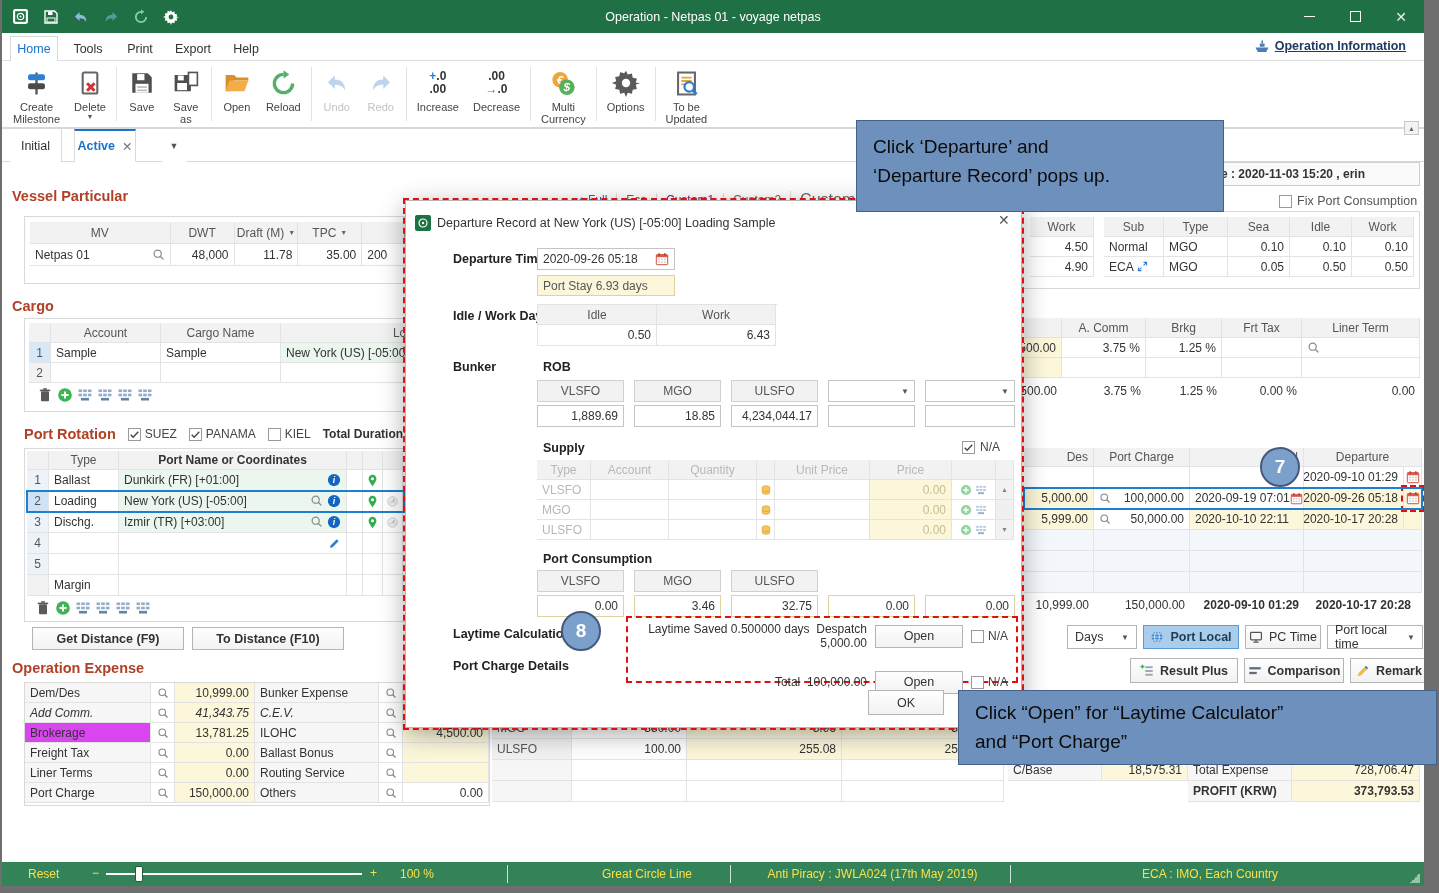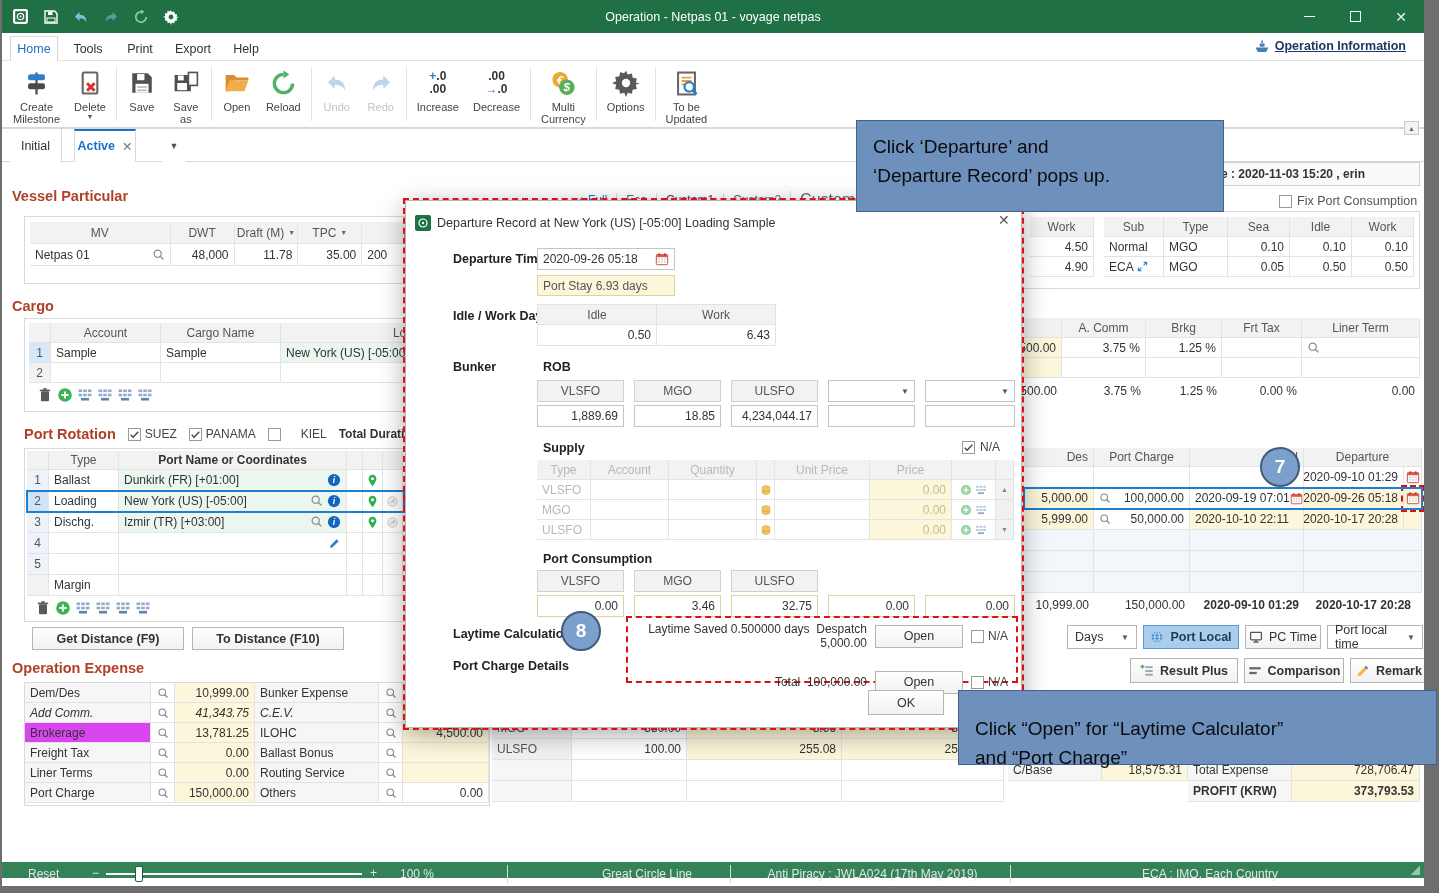--- a/index.html
+++ b/index.html
@@ -36,21 +36,21 @@
 .ic svg{width:100%;height:100%;display:block}
 .cbx{width:13px;height:13px;border:1px solid #9a9a9a;background:#fff;display:inline-flex;align-items:center;justify-content:center;flex:none}
 .cbx .ic{width:11px;height:11px}
 .btn{border:1px solid #b5b5b5;background:linear-gradient(#fefefe,#f2f2f2);display:flex;align-items:center;justify-content:center;font-size:12.5px;color:#333;gap:6px}
 .bold{font-weight:bold}
 .dialog{position:absolute;left:405px;top:200px;width:617px;height:528px;background:#fff;border:1px solid #b5b5b5;outline:2px dashed #e01010;box-shadow:0 6px 24px rgba(0,0,0,.35);z-index:10}
 .dlg-label{position:absolute;font-weight:bold;font-size:12.5px;color:#222}
 .inbox{border:1px solid #c4c4c4;background:#fff;display:flex;align-items:center;padding:0 5px;font-size:12px}
 .callout{position:absolute;background:#6e90bd;border:1px solid #44618c;color:#0b0b0b;font-size:19px;line-height:1.5;padding:12px 16px;z-index:20}
 .badge{position:absolute;width:40px;height:40px;border-radius:50%;background:#7ba0cc;border:2px solid #46597c;color:#fff;font-weight:bold;font-size:19px;display:flex;align-items:center;justify-content:center;z-index:12}
-.statusbar{position:absolute;left:0;top:862px;width:100%;height:16px;background:#348257;color:#e5e5e5;font-size:12px}
+.statusbar{position:absolute;left:0;top:862px;width:100%;height:24px;background:#348257;color:#fde047;font-size:12px}
 .sdiv{position:absolute;top:3px;width:1px;height:18px;background:#cfe3d8}
 .seltext{color:#444}
 .gridic{opacity:.85}
 </style>
 </head>
 <body>
 
 <div class="window">
 
   <div class="titlebar">
@@ -428,21 +428,21 @@
     <span style="display:flex;align-items:center;gap:4px">
         <span class="cbx">
           <i class="ic">
             <svg viewBox="0 0 16 16" xmlns="http://www.w3.org/2000/svg">
               <path d="M2.5 8.5 6 12 13.5 4" fill="none" stroke="#444" stroke-width="2"></path>
             </svg>
           </i>
         </span>
         <span class="seltext">PANAMA</span>
       </span>
-    <span style="display:flex;align-items:center;gap:20px">
+    <span style="display:flex;align-items:center;gap:4px">
         <span class="cbx"></span>
         <span class="seltext">KIEL</span>
       </span>
     <span class="bold" style="color:#333">Total Duration: 37.7</span>
   </div>
 
   <div class="abs box" style="left:22px;top:448px;width:382px;height:174px;padding:2px;border-right:none">
     <div class="row" style="height:19px">
       <div class="c ch" style="width:22px"></div>
       <div class="c ch" style="width:70px">Type</div>
@@ -1408,16 +1408,16 @@
       </span>
   </div>
 
   <div class="btn abs" style="left:462px;top:489px;width:76px;height:25px">OK</div>
 </div>
 
 <div class="callout" style="left:856px;top:120px;width:368px;height:92px">
   <div>Click ‘Departure’ and</div>
   <div>‘Departure Record’ pops up.</div>
 </div>
-<div class="callout" style="left:958px;top:690px;width:479px;height:75px;padding-top:24px">
+<div class="callout" style="left:958px;top:690px;width:479px;height:75px;padding-top:8px">
   <div>Click “Open” for “Laytime Calculator”</div>
   <div>and “Port Charge”</div>
 </div>
 
 </body></html>

